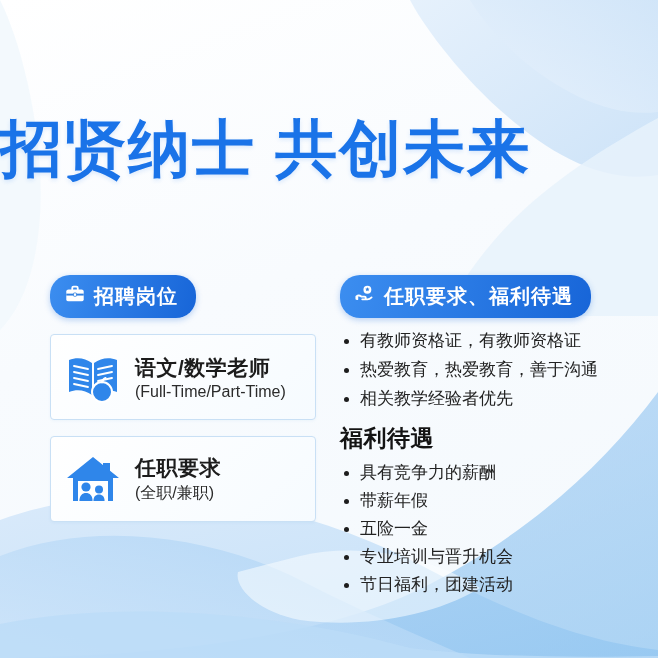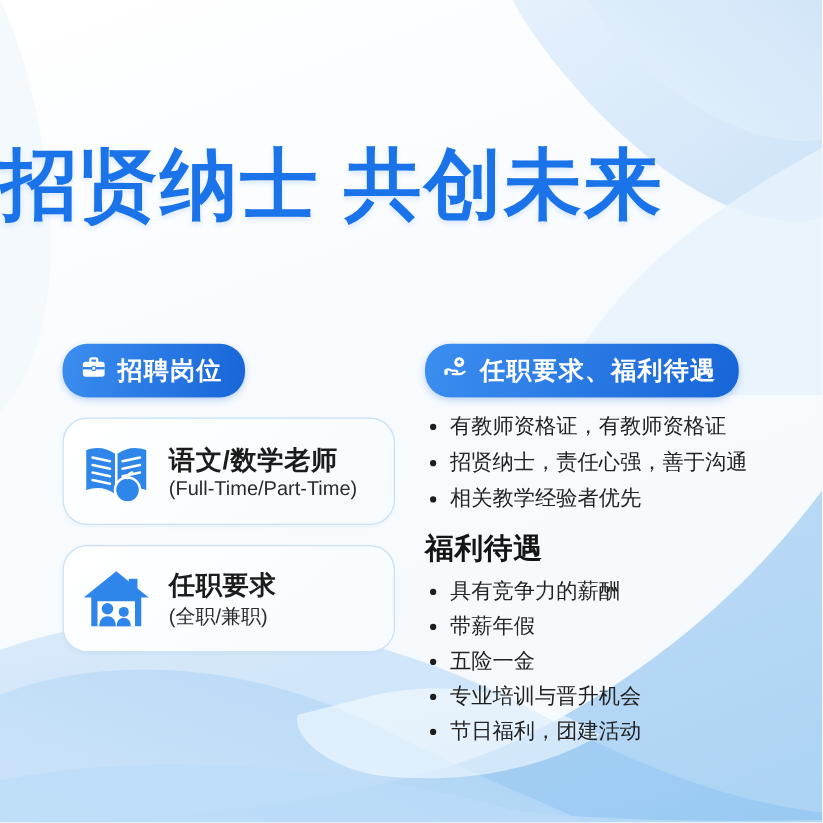--- a/index.html
+++ b/index.html
@@ -72,21 +72,21 @@
     font-size:20px; font-weight:bold; color:#fff;
     letter-spacing:1px; white-space:nowrap;
   }
   .badge-icon { width:22px; height:22px; flex:0 0 auto; display:block; }
 
   
   .job-card {
     margin-top:16px;
     width:266px; height:86px;
     border:1.5px solid #c9e0f5;
-    border-radius:20px;
+    border-radius:4px;
     background:linear-gradient(140deg,#ffffff 0%,#f6fbff 100%);
     display:flex; align-items:center;
     padding-left:14px; gap:14px;
     box-shadow:0 1px 3px rgba(90,150,210,0.07);
   }
   .job-icon { width:56px; height:56px; flex:0 0 auto; display:block; }
   .job-text { display:flex; flex-direction:column; gap:1px; }
   .job-title {
     font-size:21px; font-weight:bold; color:#1c1c1c;
     letter-spacing:0.5px; white-space:nowrap;
@@ -233,21 +233,21 @@
           <circle cx="14.6" cy="7.4" r="4.3" fill="#ffffff"></circle>
           <path d="M14.6,4.6 l0.72,1.5 l1.62,0.2 l-1.2,1.12 l0.3,1.6 l-1.44,-0.78 l-1.44,0.78 l0.3,-1.6 l-1.2,-1.12 l1.62,-0.2 Z" fill="#2f7fe0"></path>
           <path d="M2.6,14.6 C4.4,13.3 6.4,13.6 8,14.8 l3.4,0 a1.5,1.5 0 0 1 0,3 l-2.4,0 l5.6,0 c1.8,0 3.4,-0.9 4.6,-2.1" fill="none" stroke="#ffffff" stroke-width="2" stroke-linecap="round" stroke-linejoin="round"></path>
           <path d="M1.6,15.4 C2.6,14.4 3.8,14.3 4.6,15 l0,3.2 C3.6,18.8 2.4,18.6 1.6,17.8 Z" fill="#ffffff"></path>
         </svg>
         <span class="badge-label">任职要求、福利待遇</span>
       </div>
 
       <ul class="bullets">
         <li>有教师资格证，有教师资格证</li>
-        <li>招贤纳士，责任心强，善于沟通</li>
+        <li>热爱教育，热爱教育，善于沟通</li>
         <li>相关教学经验者优先</li>
       </ul>
 
       <div class="section-head">福利待遇</div>
 
       <ul class="bullets tight">
         <li>具有竞争力的薪酬</li>
         <li>带薪年假</li>
         <li>五险一金</li>
         <li>专业培训与晋升机会</li>

